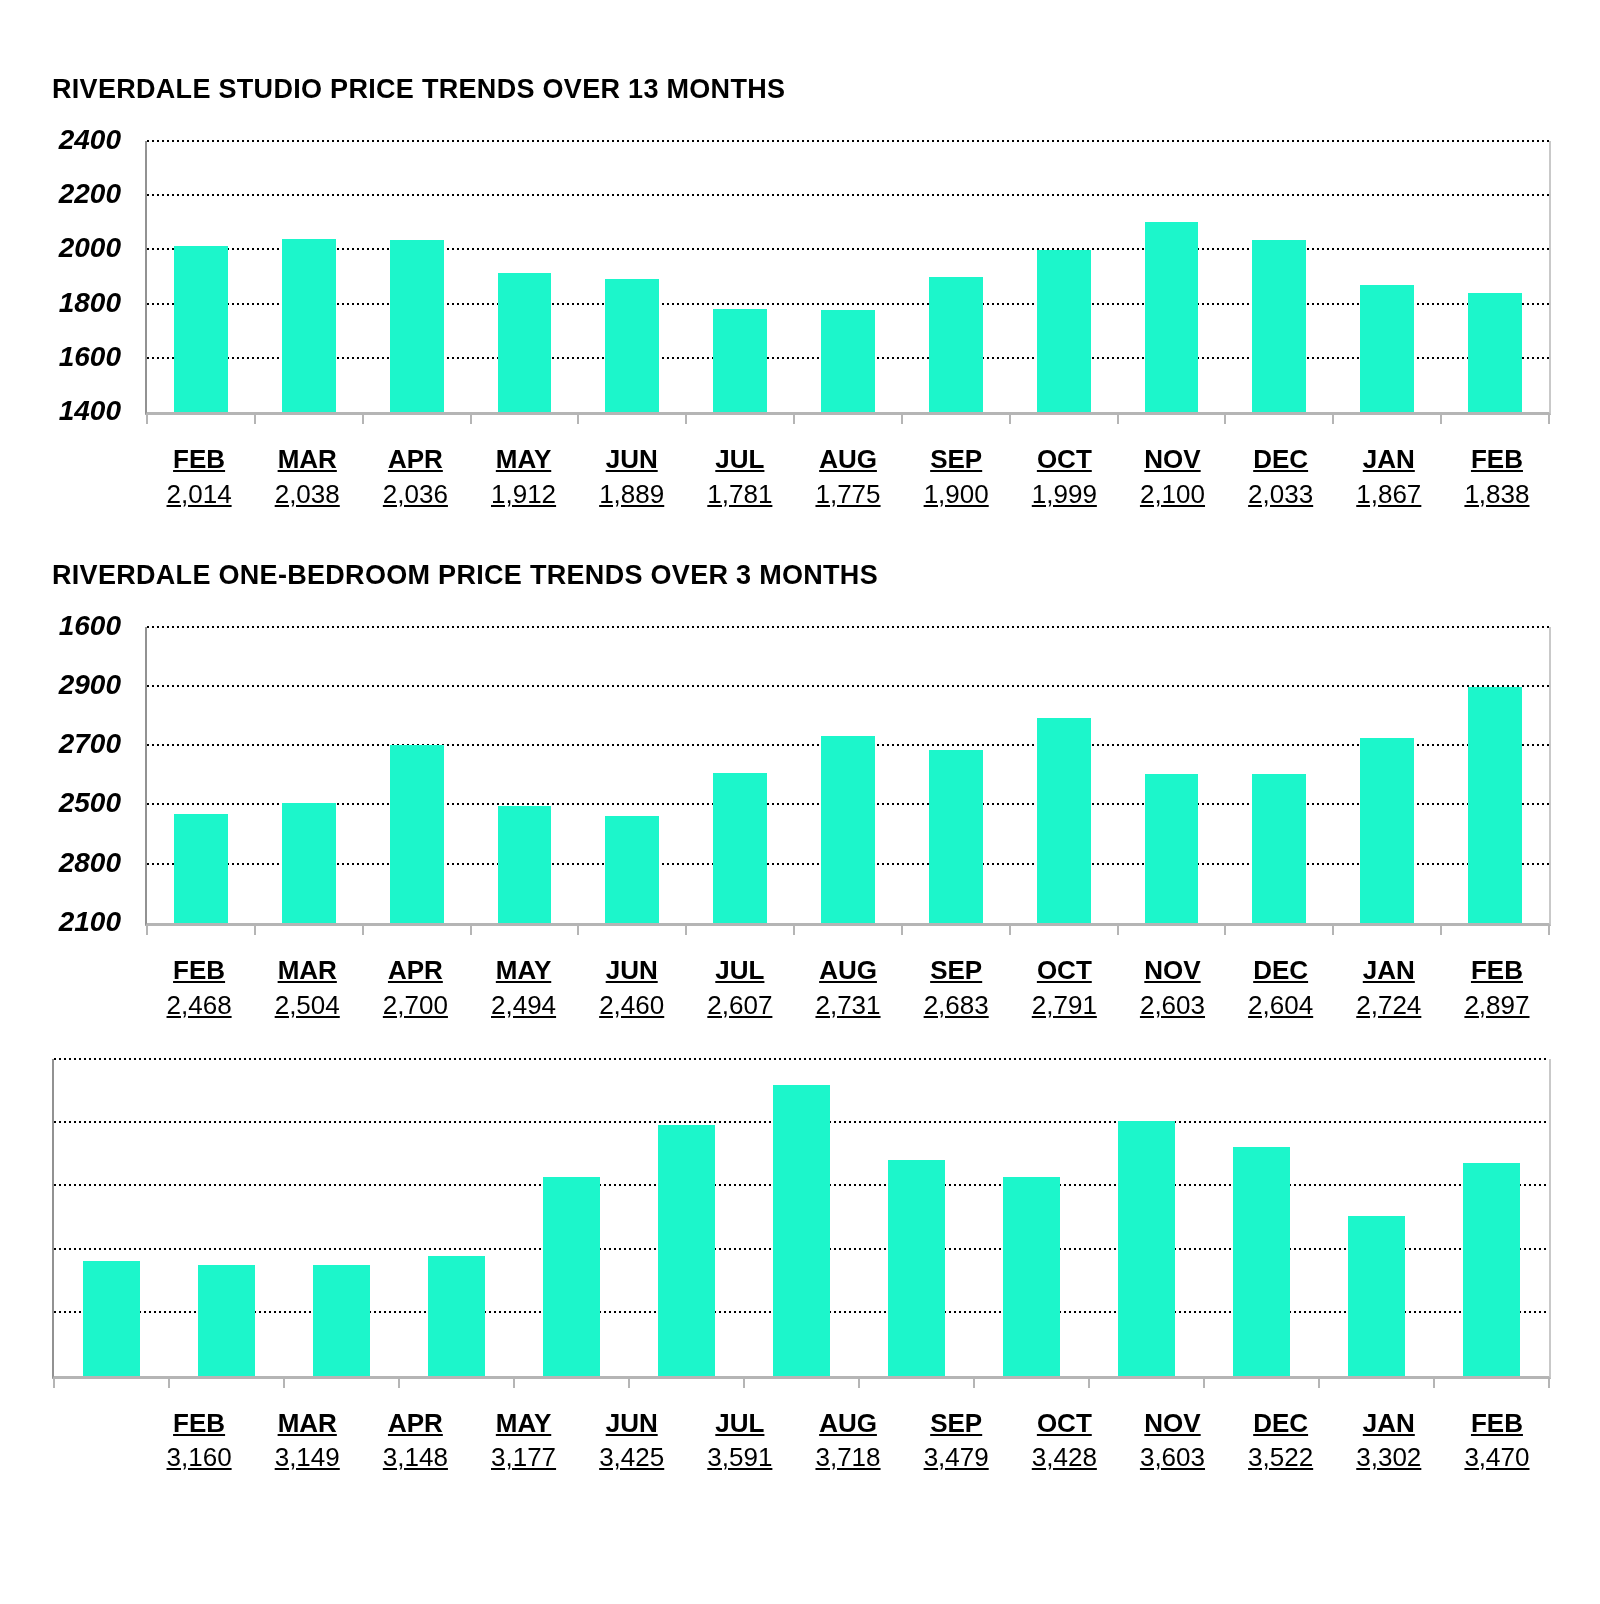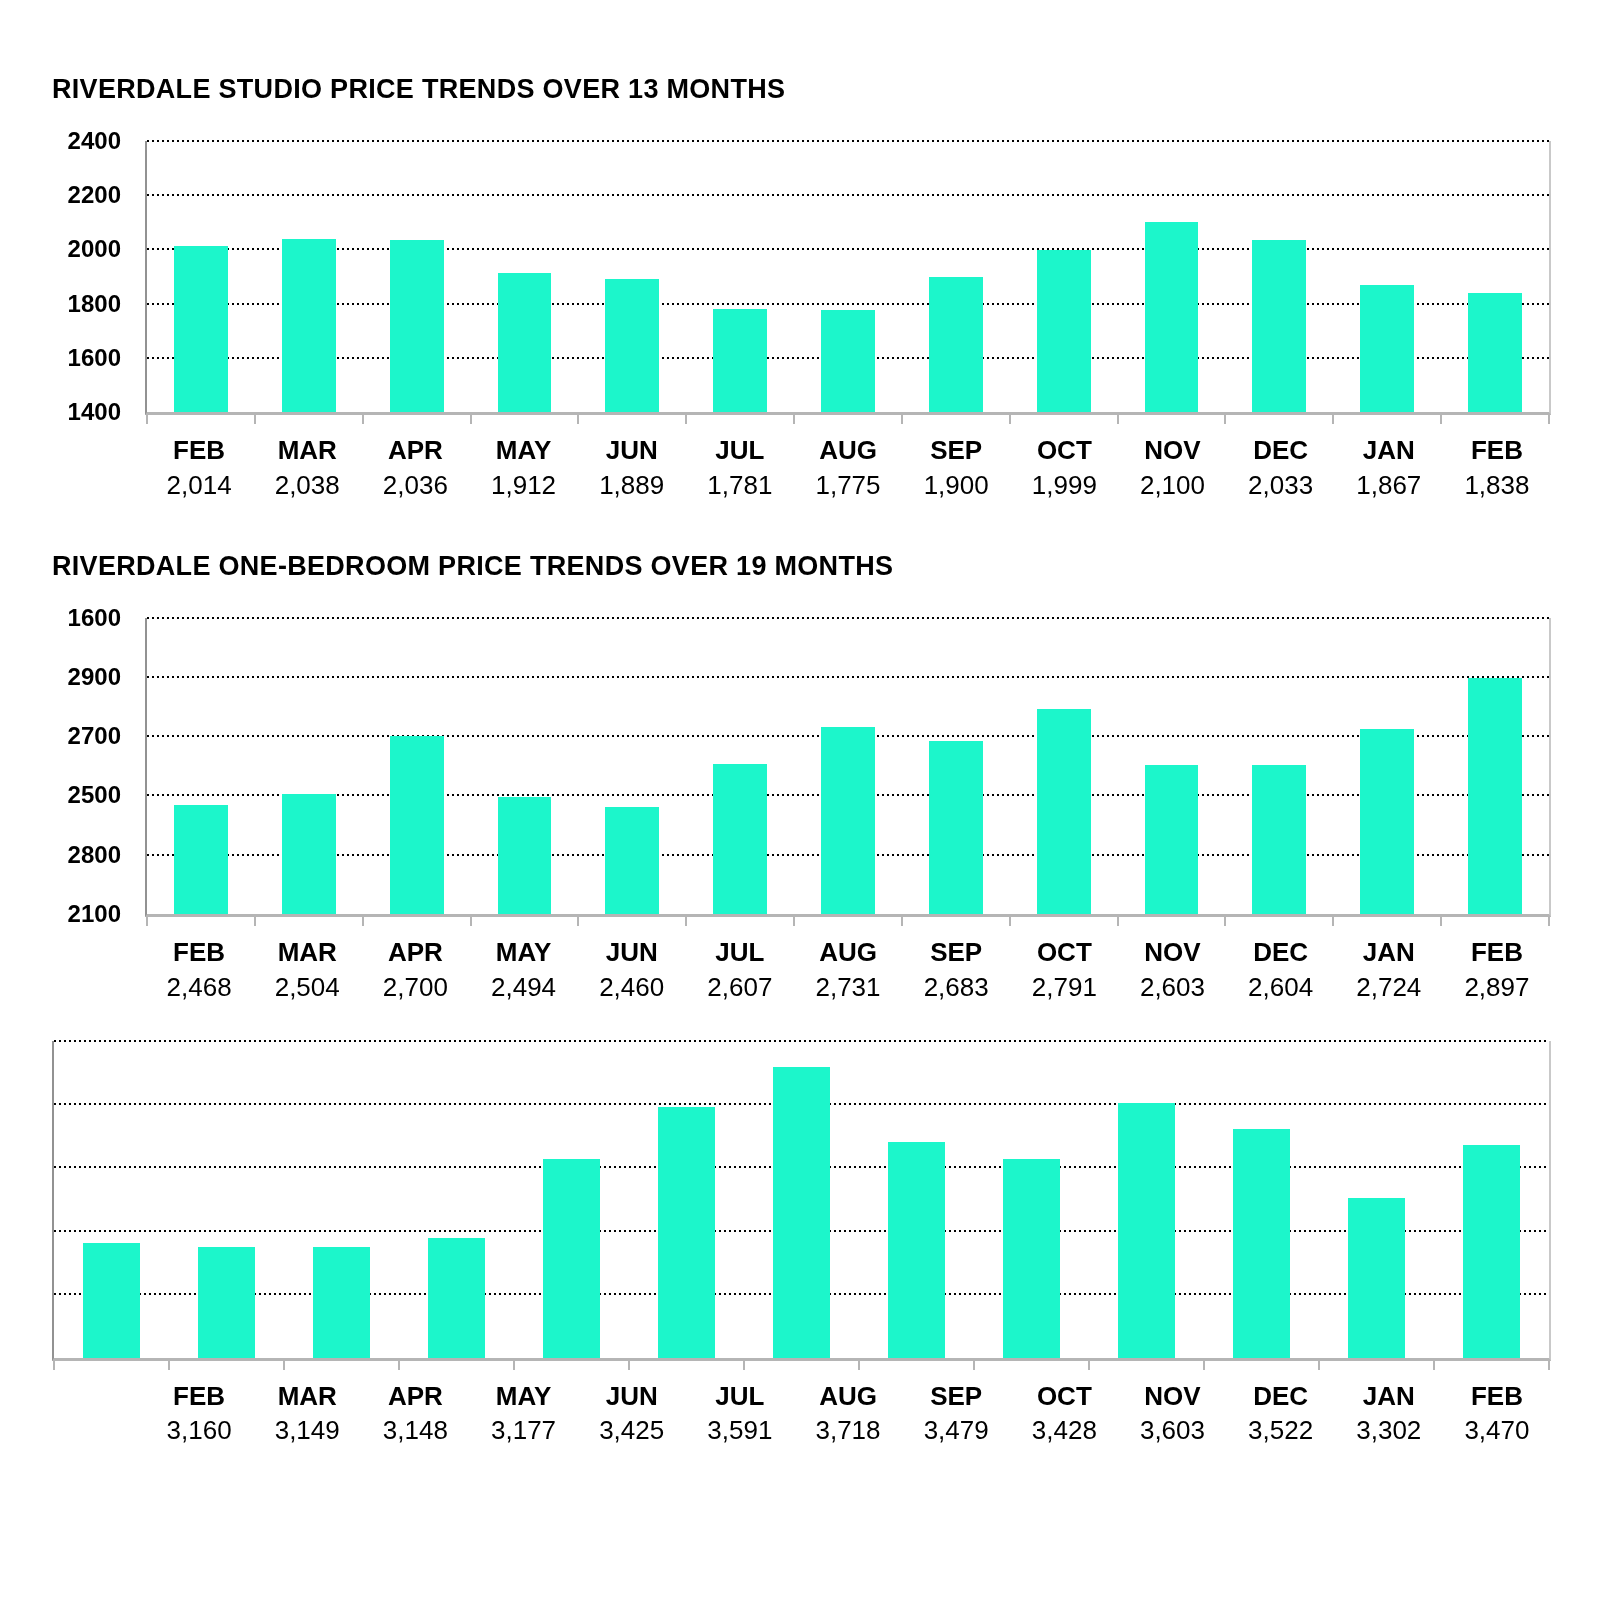--- a/index.html
+++ b/index.html
@@ -32,24 +32,25 @@
 
   .y-axis {
     position: relative;
     width: 93px;
     flex: none;
   }
   .y-tick-label {
     position: absolute;
     right: 24px;
     transform: translateY(-52%);
-    font-size: 24px;
+    font-size: 28px;
     font-weight: bold;
     line-height: 1;
     white-space: nowrap;
+    font-style: italic;
   }
 
   .plot {
     position: relative;
     flex: 1;
     border-left: 2px solid #929292;
     border-right: 2px solid #c9c9c9;
     border-bottom: 3px solid #b5b5b5;
     overflow: visible;
   }
@@ -77,21 +78,22 @@
     width: 2px;
     height: 9px;
     bottom: -12px;
     background: #b5b5b5;
     z-index: 0;
   }
 
   .x-labels {
     display: flex;
     margin-left: 93px;
-    margin-top: 21px;
+    margin-top: 30px;
+    text-decoration: underline;
   }
   .x-cell {
     flex: 1;
     text-align: center;
   }
   .x-month {
     font-size: 26px;
     font-weight: bold;
     line-height: 1.15;
   }
@@ -202,21 +204,21 @@
           <div class="x-value">1,867</div>
         </div>
         <div class="x-cell">
           <div class="x-month">FEB</div>
           <div class="x-value">1,838</div>
         </div>
       </div>
   </section>
 
   <section class="chart chart-1">
-    <h2 class="chart-title">RIVERDALE ONE-BEDROOM PRICE TRENDS OVER 19 MONTHS</h2>
+    <h2 class="chart-title">RIVERDALE ONE-BEDROOM PRICE TRENDS OVER 3 MONTHS</h2>
     <div class="chart-body">
       <div class="y-axis">
           <div class="y-tick-label" style="top: 0%;">1600</div>
           <div class="y-tick-label" style="top: 20%;">2900</div>
           <div class="y-tick-label" style="top: 40%;">2700</div>
           <div class="y-tick-label" style="top: 60%;">2500</div>
           <div class="y-tick-label" style="top: 80%;">2800</div>
           <div class="y-tick-label" style="top: 100%;">2100</div>
         </div>
       <div class="plot">

